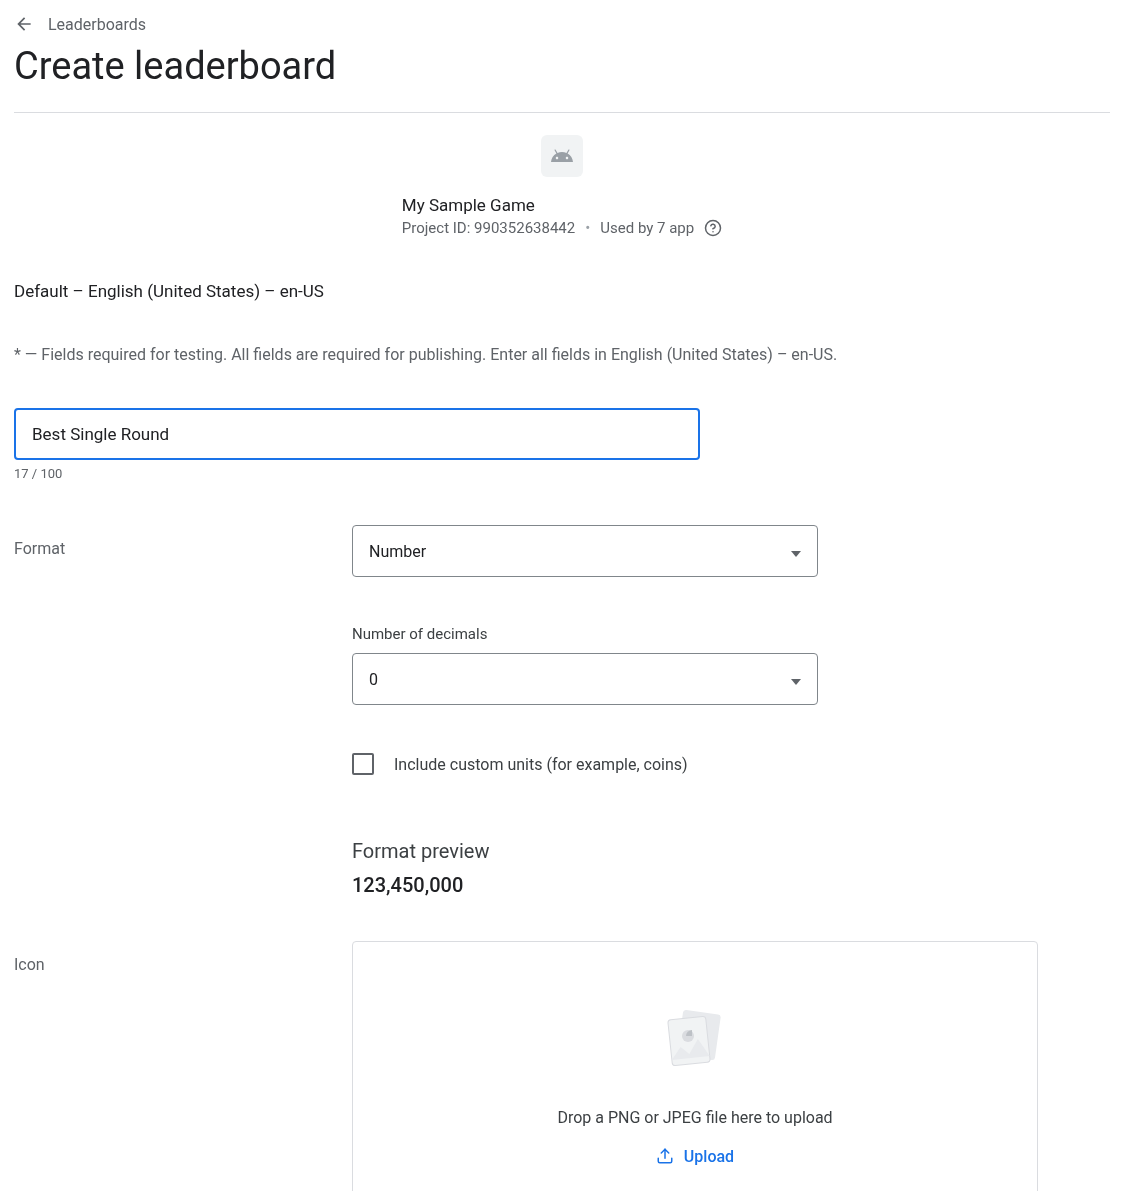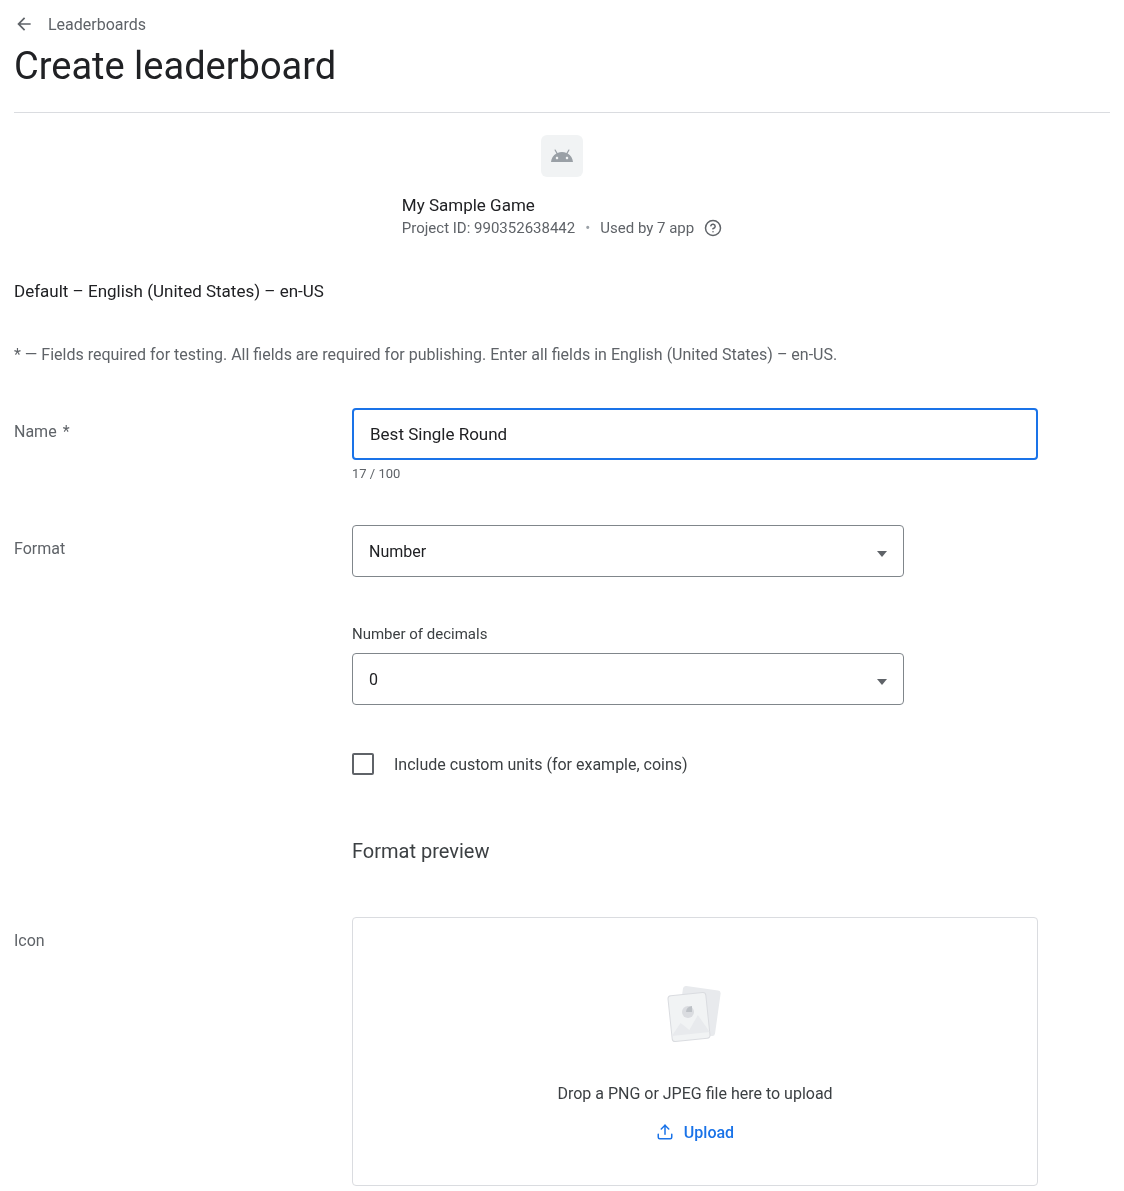--- a/index.html
+++ b/index.html
@@ -112,21 +112,21 @@
     outline: none;
     font-family: inherit;
   }
   .char-count {
     text-align: left;
     font-size: 13px;
     color: #5f6368;
     margin-top: 6px;
   }
   .select-box {
-    width: 552px;
+    width: 466px;
     height: 52px;
     border: 1px solid #80868b;
     border-radius: 4px;
     padding: 0 16px;
     font-size: 16px;
     color: #202124;
     display: flex;
     align-items: center;
     justify-content: space-between;
     cursor: pointer;
@@ -232,23 +232,20 @@
       </span>
     </div>
   </div>
 </div>
 
 <div class="locale-line">Default – English (United States) – en-US</div>
 
 <div class="required-note">* — Fields required for testing. All fields are required for publishing. Enter all fields in English (United States) – en-US.</div>
 
 <div class="form-row">
-  <div class="form-label">
-    <span>Name</span><span class="req">*</span>
-  </div>
   <div class="form-control">
     <input type="text" class="text-input" value="Best Single Round" style="">
     <div class="char-count">17 / 100</div>
   </div>
 </div>
 
 <div class="form-row">
   <div class="form-label">Format</div>
   <div class="form-control">
     <div class="select-box">
@@ -271,20 +268,21 @@
         </span>
       </div>
     </div>
 
     <div class="checkbox-row">
       <div class="checkbox-box"></div>
       <span class="checkbox-label">Include custom units (for example, coins)</span>
     </div>
 
     <div class="preview-label">Format preview</div>
+    <div class="preview-value">123,450,000</div>
   </div>
 </div>
 
 <div class="form-row">
   <div class="form-label">Icon</div>
   <div class="form-control">
     <div class="dropzone">
       <div class="file-stack">
         <svg width="70" height="70" viewBox="0 0 70 70">
           <rect x="20" y="6" width="38" height="46" rx="3" fill="#e8eaed" transform="rotate(8 39 29)"></rect>

